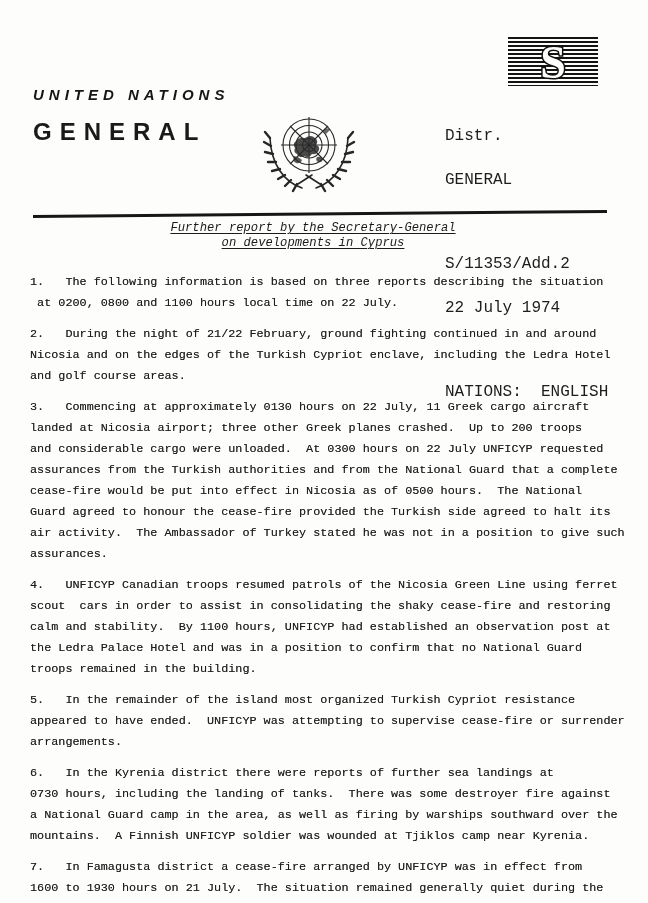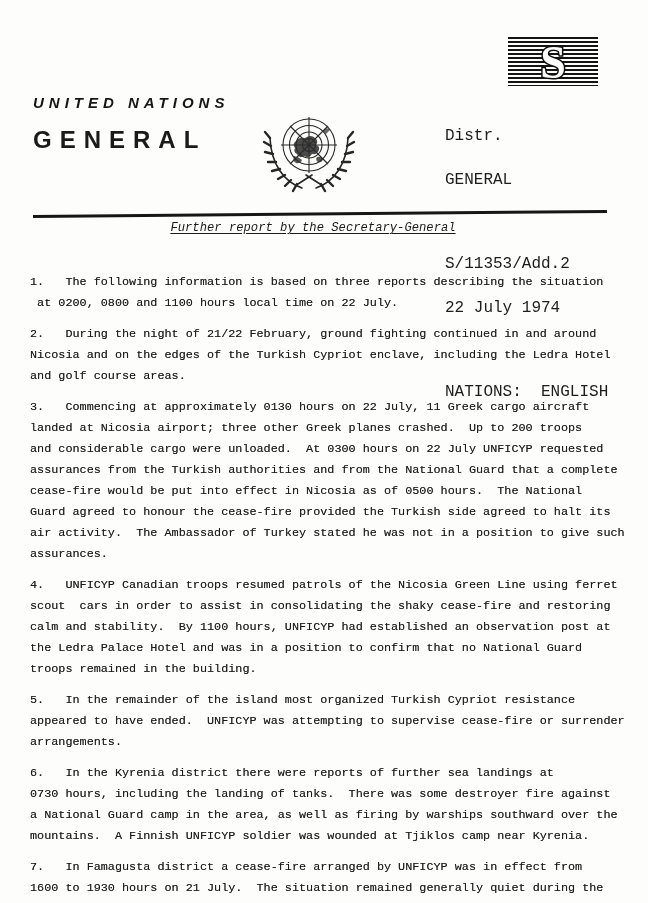--- a/index.html
+++ b/index.html
@@ -6,21 +6,21 @@
   .page {
     position: relative;
     width: 648px;
     height: 903px;
     background: #fdfdfb;
     overflow: hidden;
     font-family: "Liberation Mono", monospace;
     color: #1d1d1d;
   }
   
-  .masthead { position: absolute; left: 33px; top: 86px; margin-top: 8px; }
+  .masthead { position: absolute; left: 33px; top: 86px; }
   .org-name {
     font-family: "Liberation Sans", sans-serif;
     font-style: italic;
     font-weight: bold;
     font-size: 15px;
     letter-spacing: 5px;
     color: #161616;
     white-space: nowrap;
   }
   .organ {
@@ -127,20 +127,21 @@
     <div>S/11353/Add.2</div>
     <div>22 July 1974</div>
     <div class="gap"></div>
     <div>NATIONS:  ENGLISH</div>
   </div>
 
   <div class="divider"></div>
 
   <div class="title-block">
     <div><span>Further report by the Secretary-General</span></div>
+    <div><span>on developments in Cyprus</span></div>
   </div>
 
   <div class="body-text">
     <p class="para">1.   The following information is based on three reports describing the situation
  at 0200, 0800 and 1100 hours local time on 22 July.</p>
     <p class="para">2.   During the night of 21/22 February, ground fighting continued in and around
 Nicosia and on the edges of the Turkish Cypriot enclave, including the Ledra Hotel
 and golf course areas.</p>
     <p class="para">3.   Commencing at approximately 0130 hours on 22 July, 11 Greek cargo aircraft
 landed at Nicosia airport; three other Greek planes crashed.  Up to 200 troops

